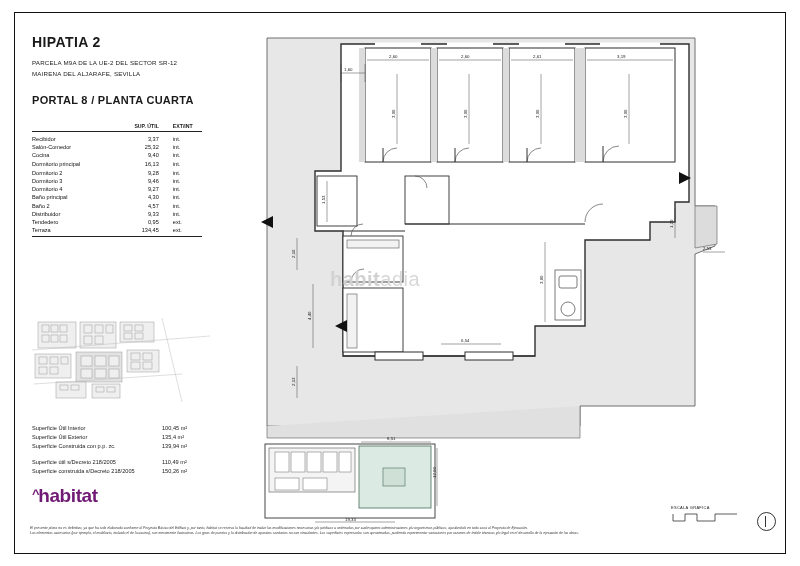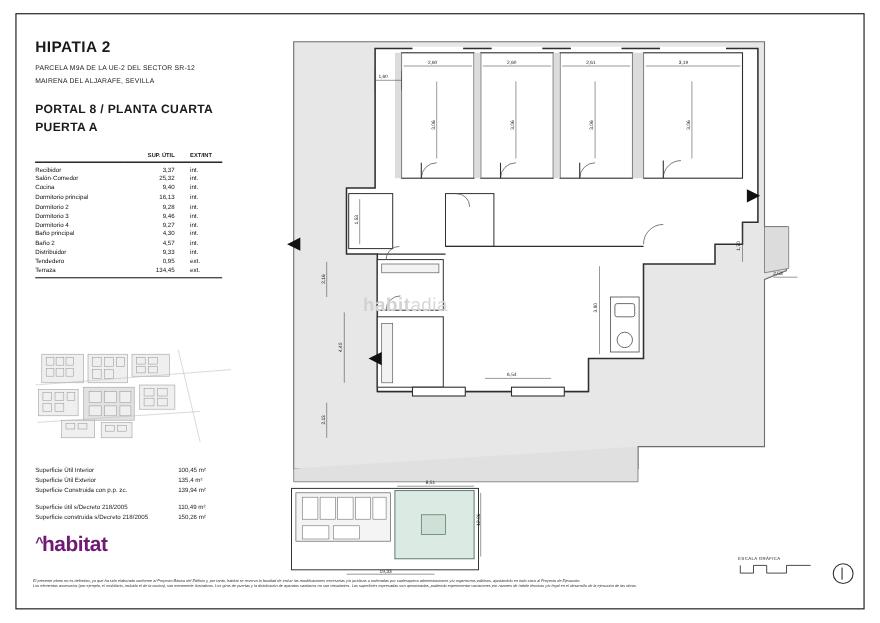--- a/index.html
+++ b/index.html
@@ -176,39 +176,38 @@
     width: 520px;
     height: 500px;
   }
   .plan svg { display:block; }
 
   
   .watermark {
     position: absolute;
     left: 330px;
     top: 268px;
-    font-size: 17px;
+    font-size: 20px;
     color: #d8d8d8;
     letter-spacing: 0.5px;
     font-family: "Liberation Sans", sans-serif;
   }
   .watermark .b { font-weight: bold; color:#d2d2d2;}
 </style>
 </head>
 <body>
 
 <div class="page">
   <div class="frame"></div>
 
   <div class="left">
     <div class="title-main">HIPATIA 2</div>
     <div class="sub1">PARCELA M9A DE LA UE-2 DEL SECTOR SR-12</div>
     <div class="sub2">MAIRENA DEL ALJARAFE, SEVILLA</div>
     <div class="title-sec">PORTAL 8 / PLANTA CUARTA</div>
-    <div class="title-sec">PUERTA A</div>
 
     <div class="rooms-wrap">
       <table class="rooms">
         <thead>
           <tr>
             <th class="c1"></th>
             <th class="c2">SUP. ÚTIL</th>
             <th class="c3">EXT/INT</th>
           </tr>
         </thead>

